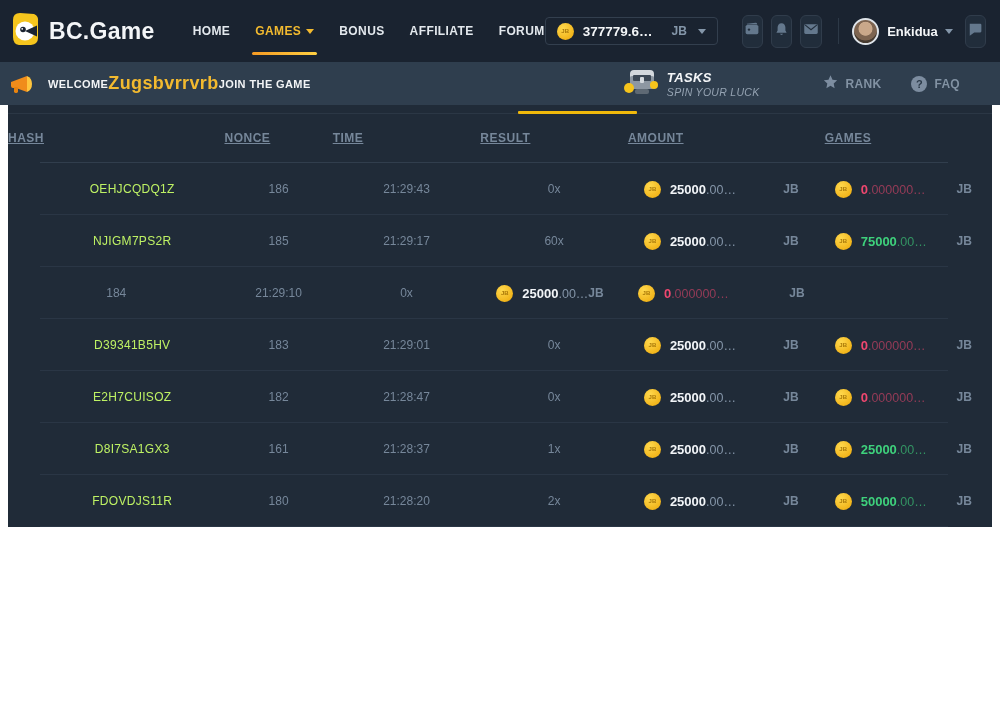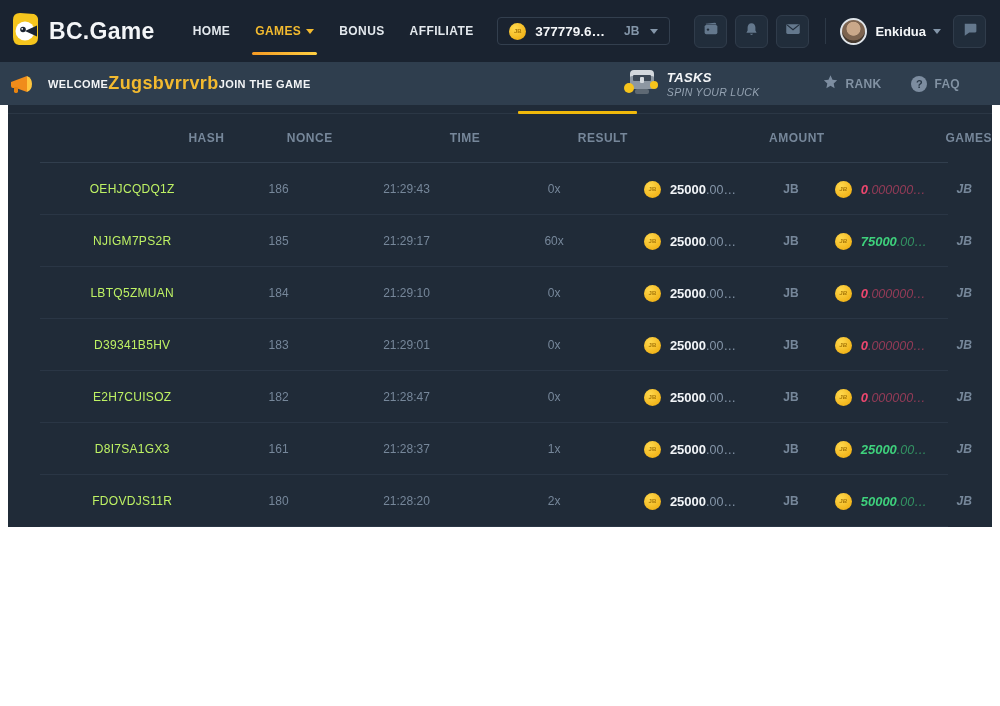--- a/index.html
+++ b/index.html
@@ -46,34 +46,34 @@
   .rank { margin-right:30px; }
   .q-circle { width:16px; height:16px; border-radius:50%; background:#7d8da0; color:#2c3a49; font-size:11px; font-weight:bold; display:flex; align-items:center; justify-content:center; }
 
   
   .panel { margin:0 8px; width:984px; background:#202b38; }
   .tabbar { height:9px; border-bottom:1px solid #2b3745; position:relative; }
   .tab-indicator { position:absolute; left:510px; bottom:-1px; width:119px; height:3px; background:#f0b90b; border-radius:1px; }
 
   .grid { display:grid; grid-template-columns:22% 11% 15% 15% 20% 17%; align-items:center; }
   .thead { height:48px; color:#5c6d82; font-size:11px; font-weight:bold; letter-spacing:0.5px; }
-  .thead .cell { text-align:right; }
+  .thead .cell { text-align:left;text-decoration:underline; }
   .thead-sep { height:1px; background:rgba(140,160,184,0.16); margin:0 44px 0 32px; }
 
   .trow { height:52px; position:relative; cursor:pointer; }
   .trow::after { content:''; position:absolute; left:32px; right:44px; bottom:0; height:1px; background:rgba(140,160,184,0.10); }
   .cell { text-align:center; font-size:12px; color:#76879a; }
   .cell.hash { color:#bef264; letter-spacing:0.3px;margin-left:32px; }
 
   .money { display:flex; align-items:center; justify-content:space-between; padding:0 26px 0 16px; }
   .money .mleft { display:flex; align-items:center; gap:9px; }
   .money .int { font-size:13px; font-weight:bold; color:#f2f5f8; }
   .money .frac { font-size:12.5px; color:#8495a8; }
   .money .unit { font-size:12px; font-weight:bold; color:#76879a; }
-  .profit.money { padding:0 20px 0 10px;font-style:italic; }
+  .profit.money { padding:0 20px 0 10px; }
   .profit.win .int { color:#3ed17c; }
   .profit.win .frac { color:#3ed17c; opacity:0.62; }
   .profit.lose .int { color:#ef476f; }
   .profit.lose .frac { color:#ef476f; opacity:0.55; }
 </style>
 </head>
 <body>
 
 <div class="page">
 
@@ -97,20 +97,23 @@
   </div>
         <div class="nav-item active">
     <span class="nav-label">GAMES</span>
   <span class="caret"></span>
         </div>
         <div class="nav-item">
     <span class="nav-label">BONUS</span>
   </div>
         <div class="nav-item">
     <span class="nav-label">AFFILIATE</span>
+  </div>
+        <div class="nav-item">
+    <span class="nav-label">FORUM</span>
   </div>
       </div>
 
     <div class="hspacer"></div>
 
     <div class="balance-box">
       <span class="coin">JB</span>
       <span class="balance-amount">377779.6…</span>
       <span class="balance-cur">JB</span>
       <span class="caret balance-caret"></span>
@@ -256,21 +259,20 @@
     </div>
     <div class="cell money profit win">
       <span class="mleft">
         <span class="coin">JB</span>
         <span class="val"><span class="int">75000</span><span class="frac">.00…</span></span>
       </span>
       <span class="unit">JB</span>
     </div>
   </div>
         <div class="grid trow">
-    <div class="cell hash">LBTQ5ZMUAN</div>
     <div class="cell">184</div>
     <div class="cell">21:29:10</div>
     <div class="cell">0x</div>
     <div class="cell money">
       <span class="mleft">
         <span class="coin">JB</span>
         <span class="val"><span class="int">25000</span><span class="frac">.00…</span></span>
       </span>
       <span class="unit">JB</span>
     </div>

